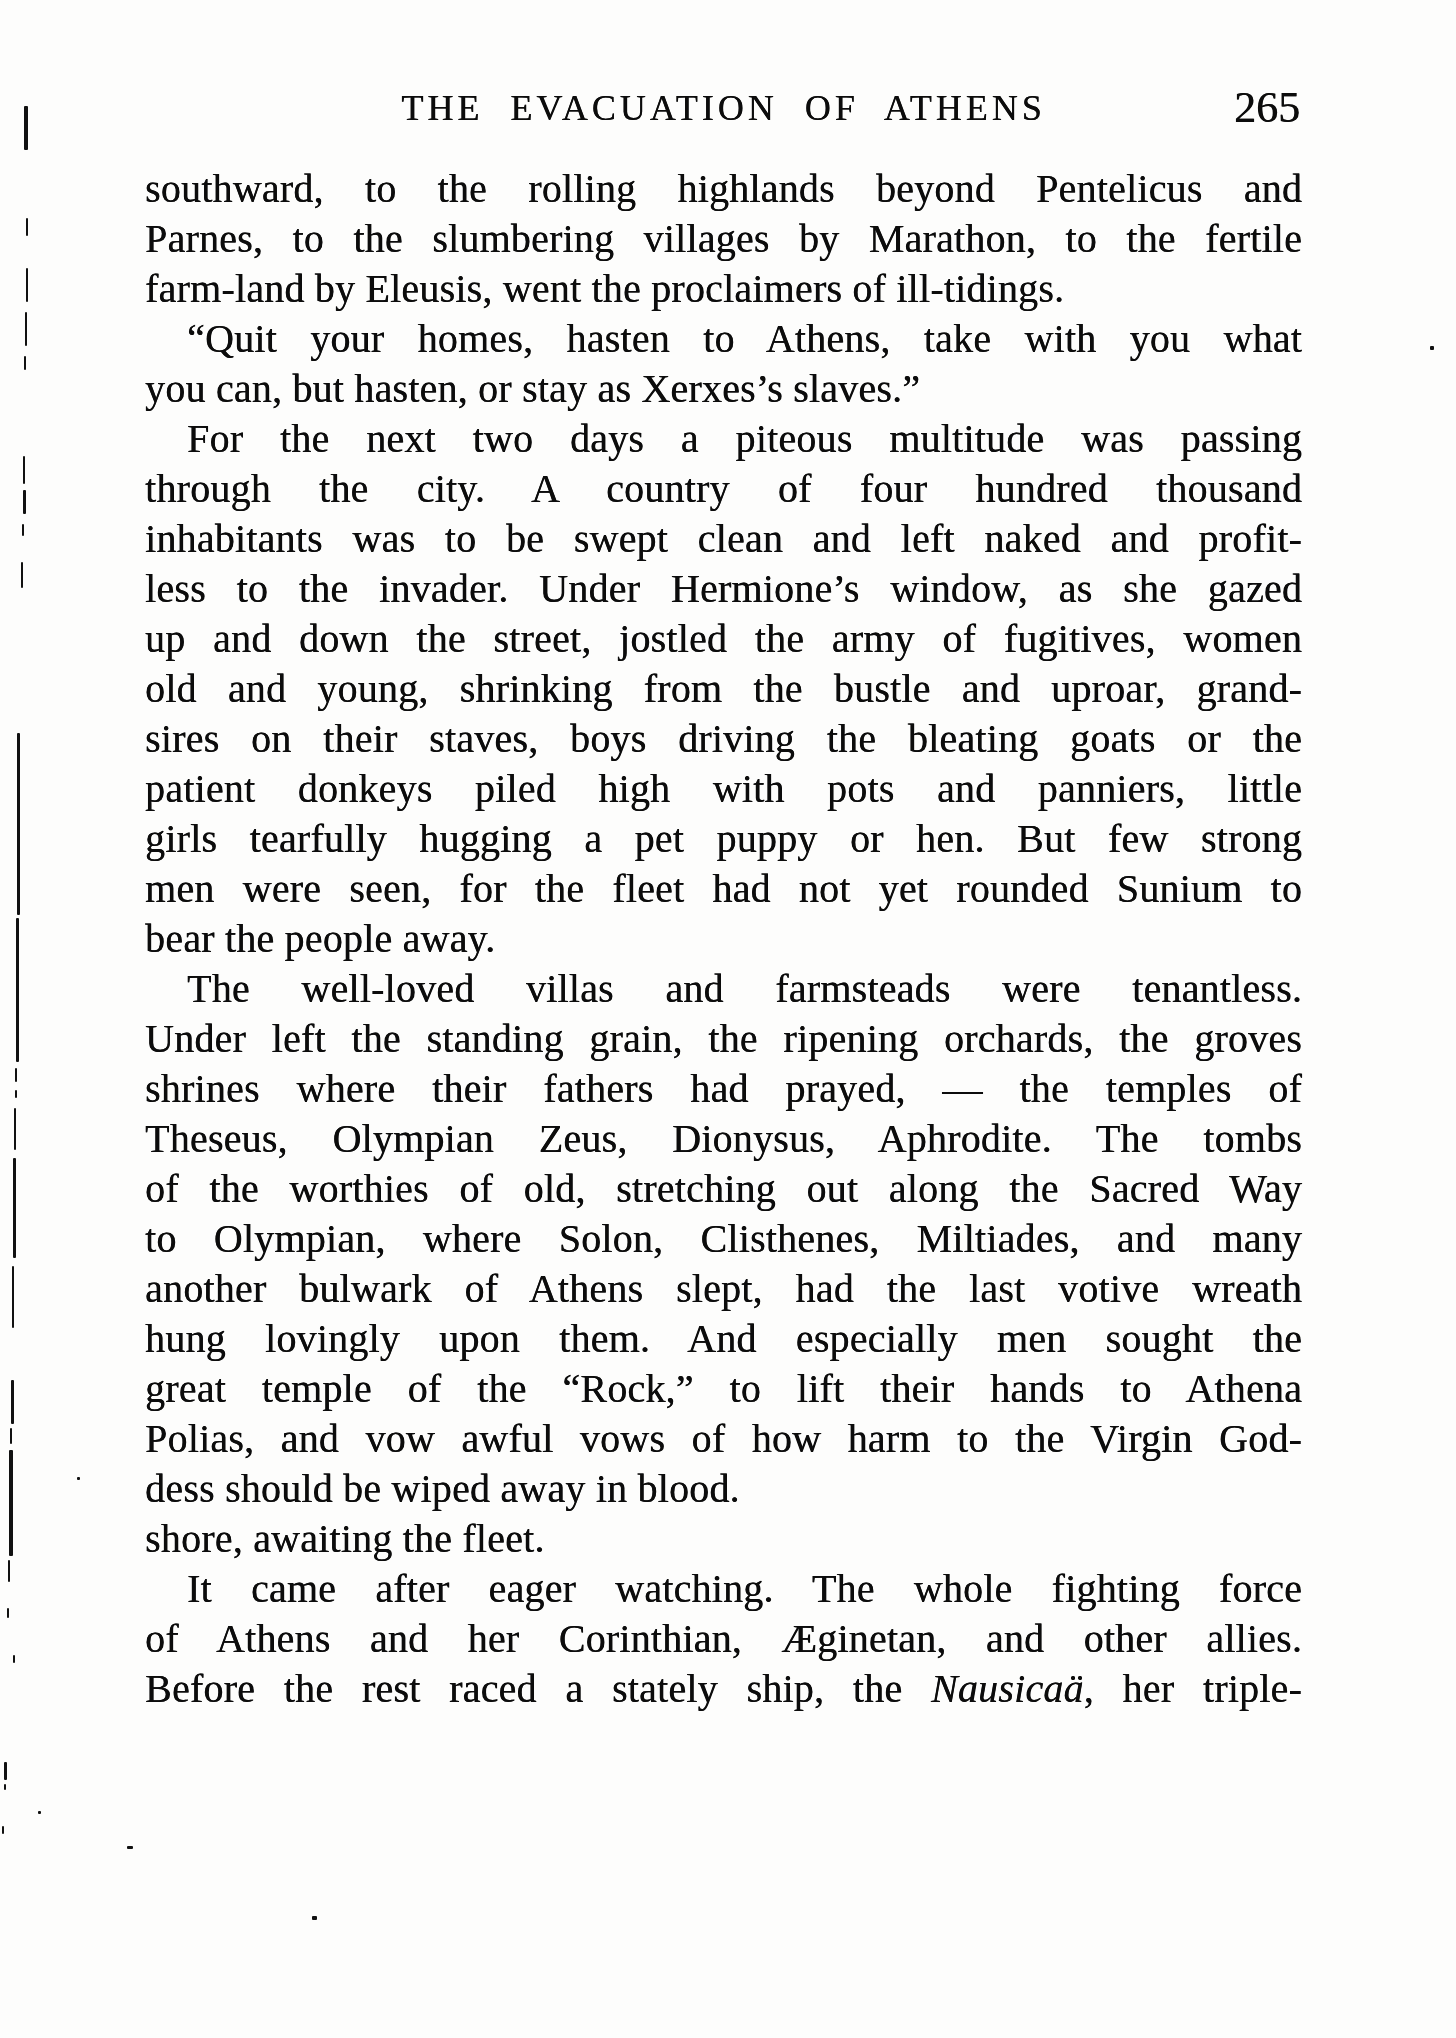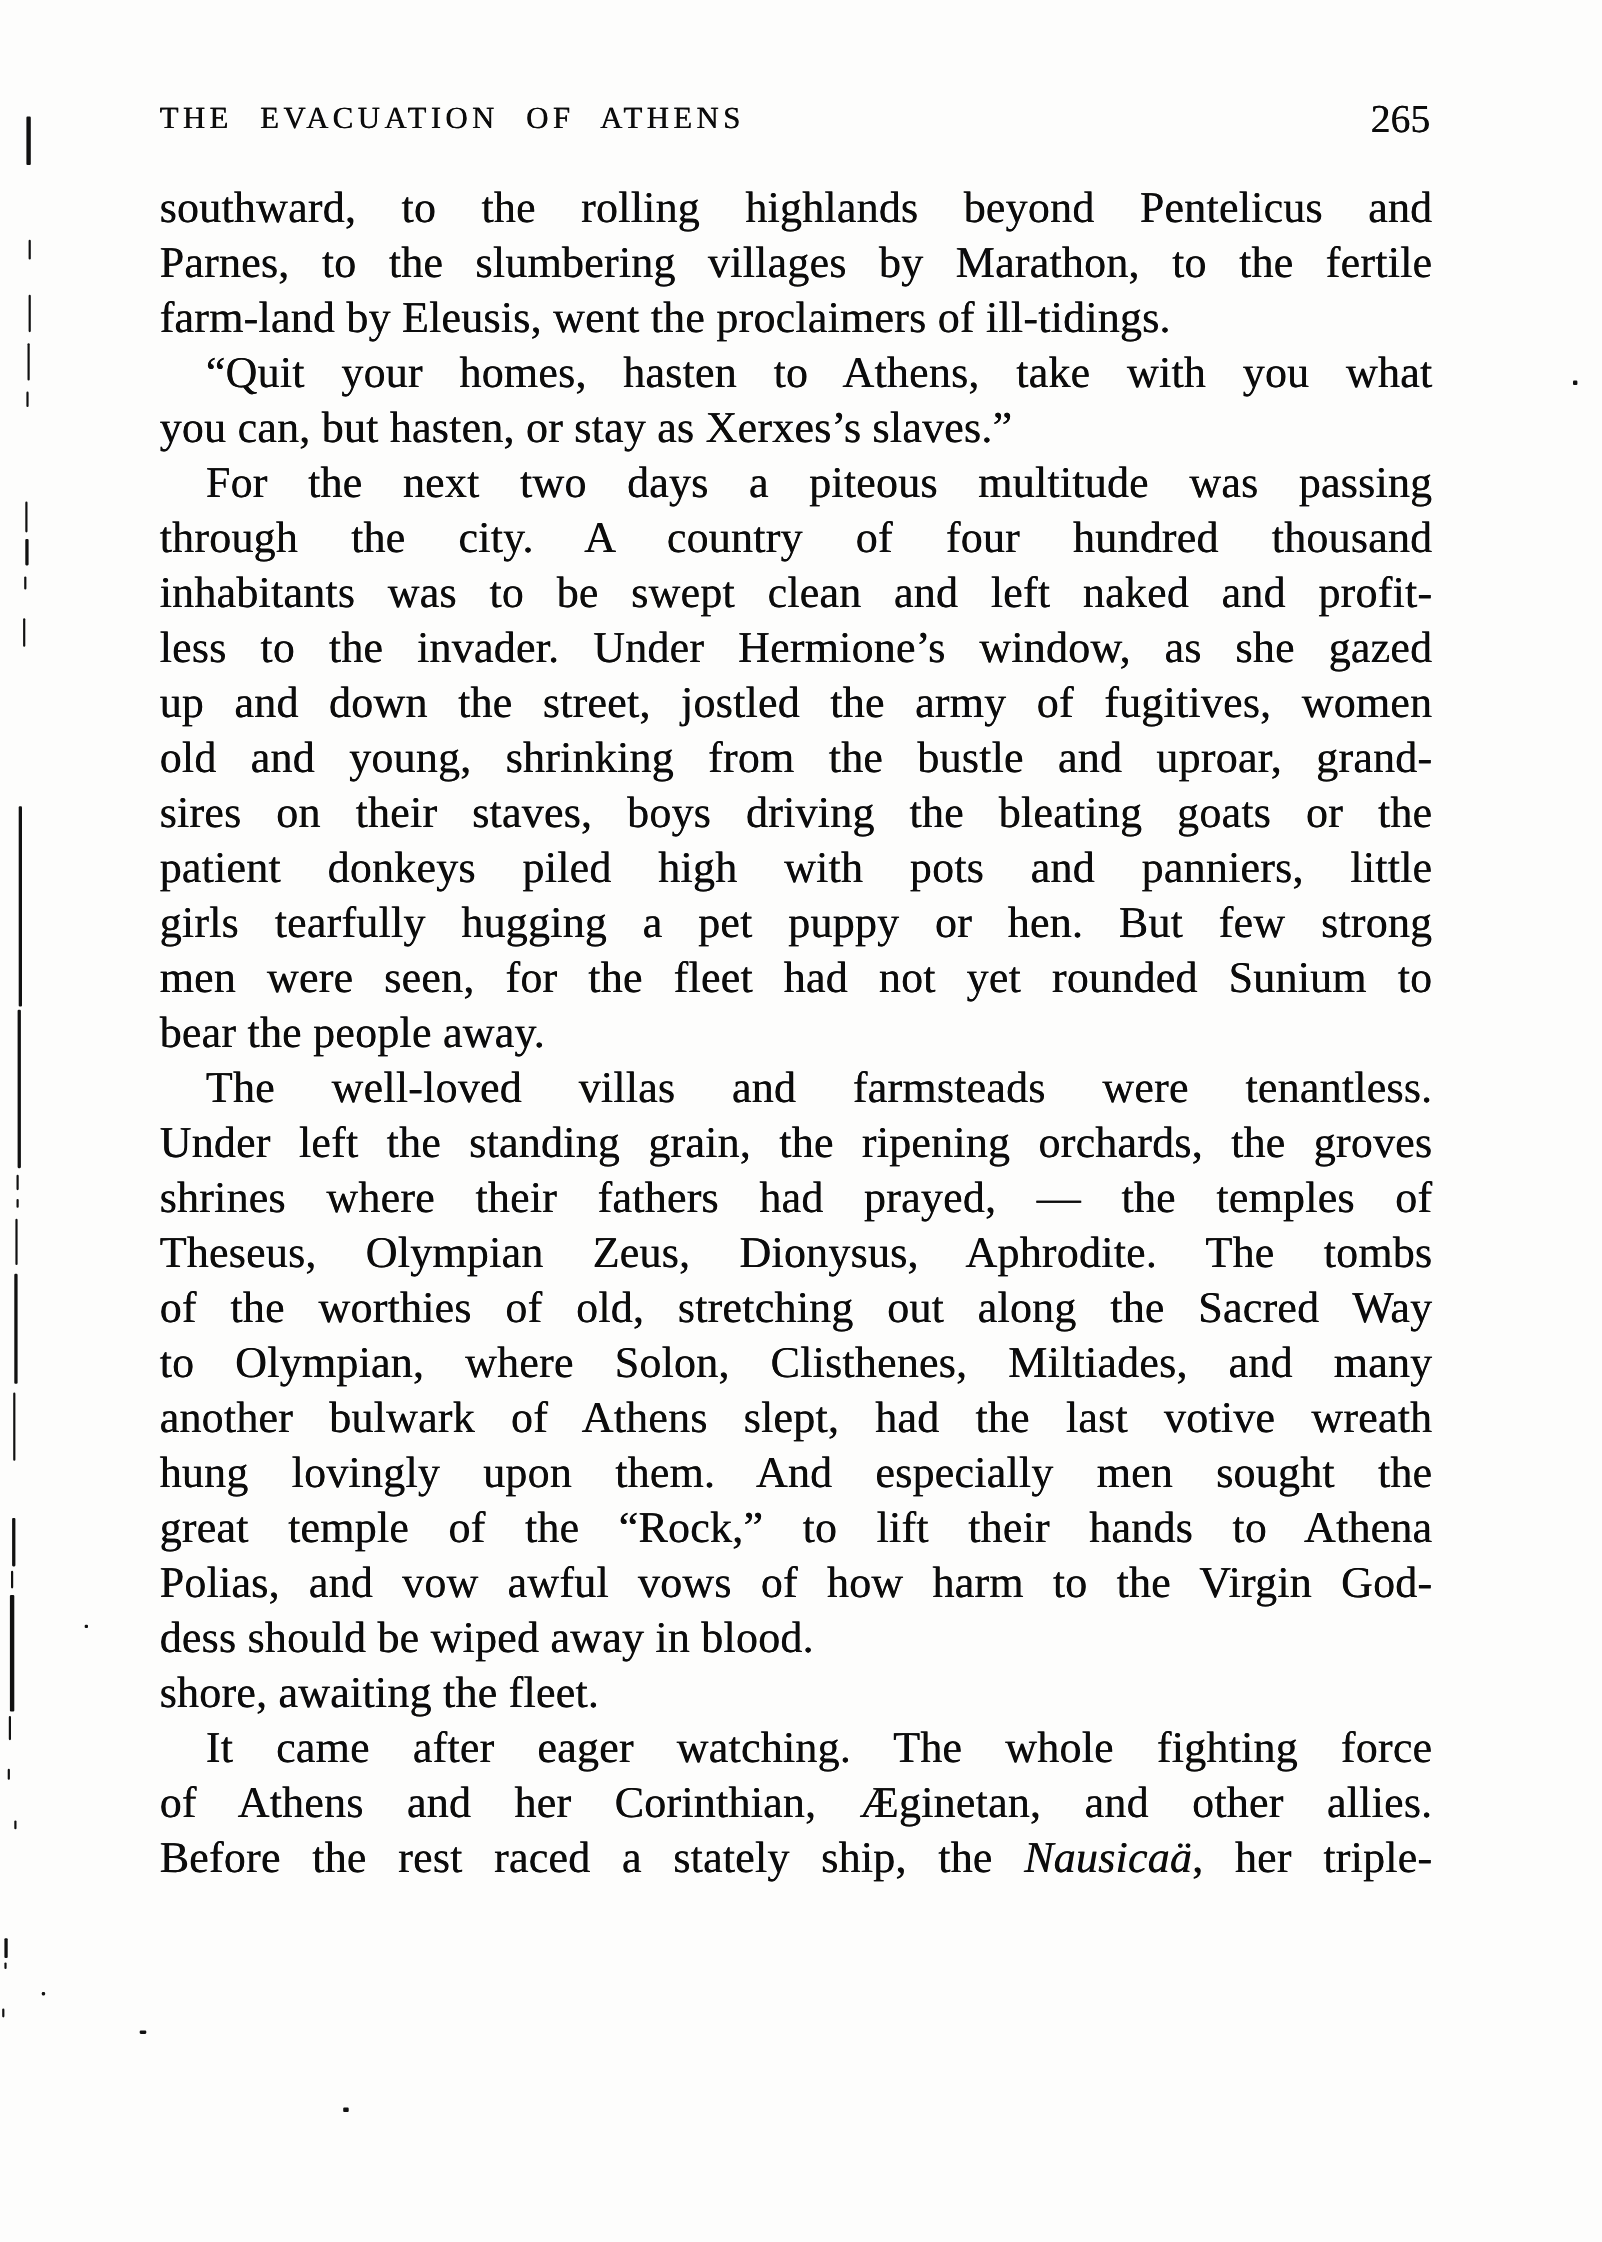--- a/index.html
+++ b/index.html
@@ -13,32 +13,32 @@
   }
   .page { position: absolute; inset: 0; }
 
   
   .page-header {
     position: absolute;
     left: 145px; top: 84px; width: 1157px; height: 48px;
   }
   .running-title {
     display: block;
-    text-align: left;
-    font-size: 28px;
+    text-align: center;
+    font-size: 36px;
     line-height: 48px;
     letter-spacing: 4px;
     word-spacing: 14px;
     white-space: nowrap;
     text-shadow: 0.4px 0 0 #0c0c0c;
   }
   .page-number {
     position: absolute;
     right: 2px; top: 0;
-    font-size: 36px;
+    font-size: 44px;
     line-height: 48px;
     text-shadow: 0.4px 0 0 #0c0c0c;
   }
 
   
   .body-text {
     position: absolute;
     left: 145px; top: 164px; width: 1157px;
   }
   .line {

